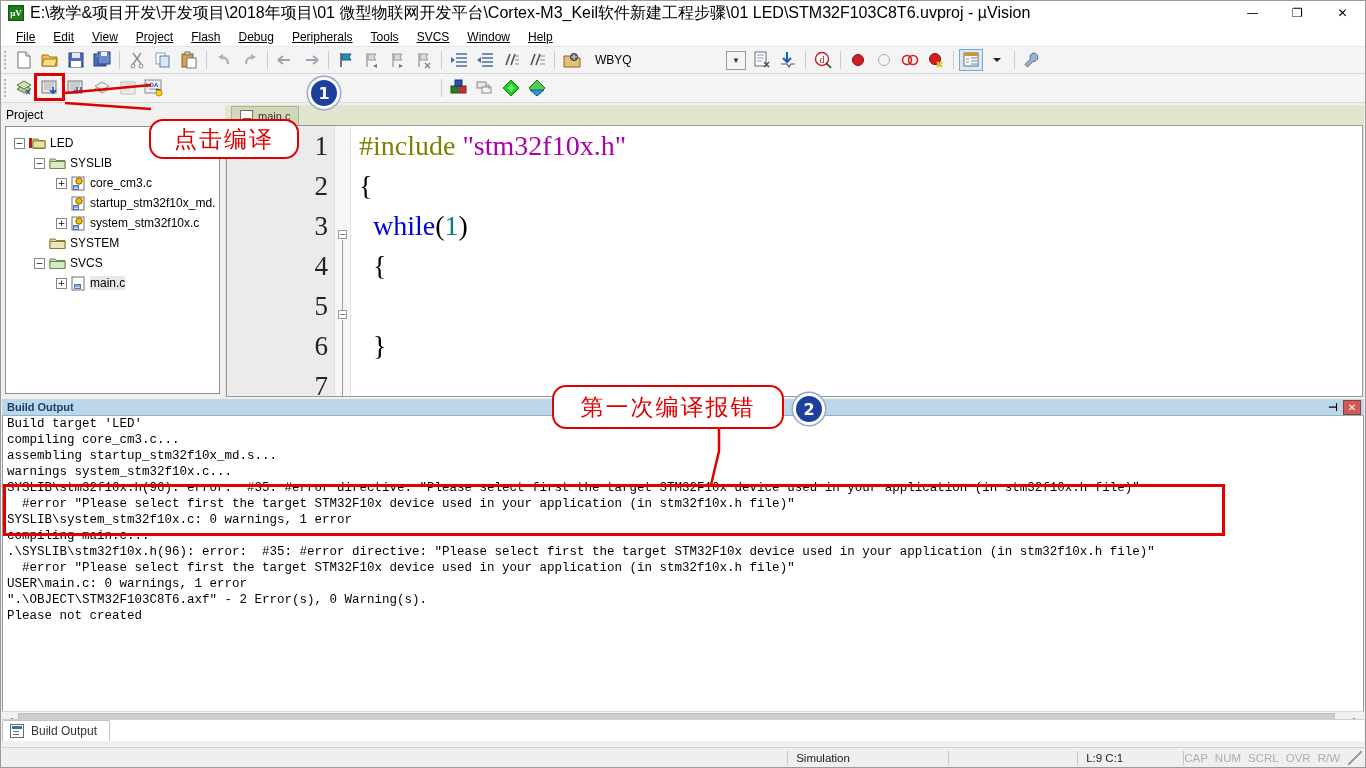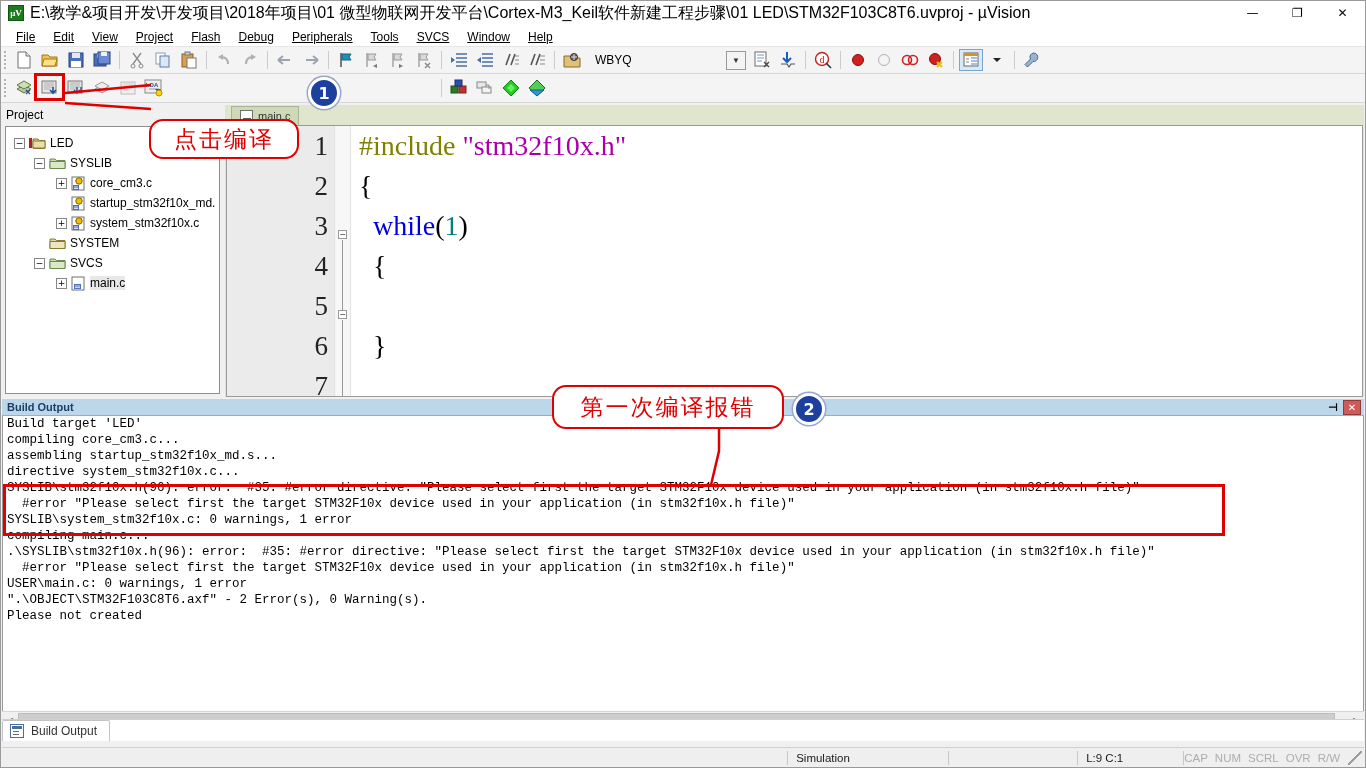--- a/index.html
+++ b/index.html
@@ -761,21 +761,21 @@
     <div class="bo-title">
       <span>Build Output</span>
       <span class="spacerflex"></span>
       <span class="bo-pin">⊣</span>
       <span class="bo-close">✕</span>
     </div>
     <div class="bo-body">
       <div class="bo-line">Build target 'LED'</div>
       <div class="bo-line">compiling core_cm3.c...</div>
       <div class="bo-line">assembling startup_stm32f10x_md.s...</div>
-      <div class="bo-line">directive system_stm32f10x.c...</div>
+      <div class="bo-line">warnings system_stm32f10x.c...</div>
       <div class="bo-line">SYSLIB\stm32f10x.h(96): error:  #35: #error directive: "Please select first the target STM32F10x device used in your application (in stm32f10x.h file)"</div>
       <div class="bo-line">  #error "Please select first the target STM32F10x device used in your application (in stm32f10x.h file)"</div>
       <div class="bo-line">SYSLIB\system_stm32f10x.c: 0 warnings, 1 error</div>
       <div class="bo-line">compiling main.c...</div>
       <div class="bo-line">.\SYSLIB\stm32f10x.h(96): error:  #35: #error directive: "Please select first the target STM32F10x device used in your application (in stm32f10x.h file)"</div>
       <div class="bo-line">  #error "Please select first the target STM32F10x device used in your application (in stm32f10x.h file)"</div>
       <div class="bo-line">USER\main.c: 0 warnings, 1 error</div>
       <div class="bo-line">".\OBJECT\STM32F103C8T6.axf" - 2 Error(s), 0 Warning(s).</div>
       <div class="bo-line">Please not created</div>
     </div>

